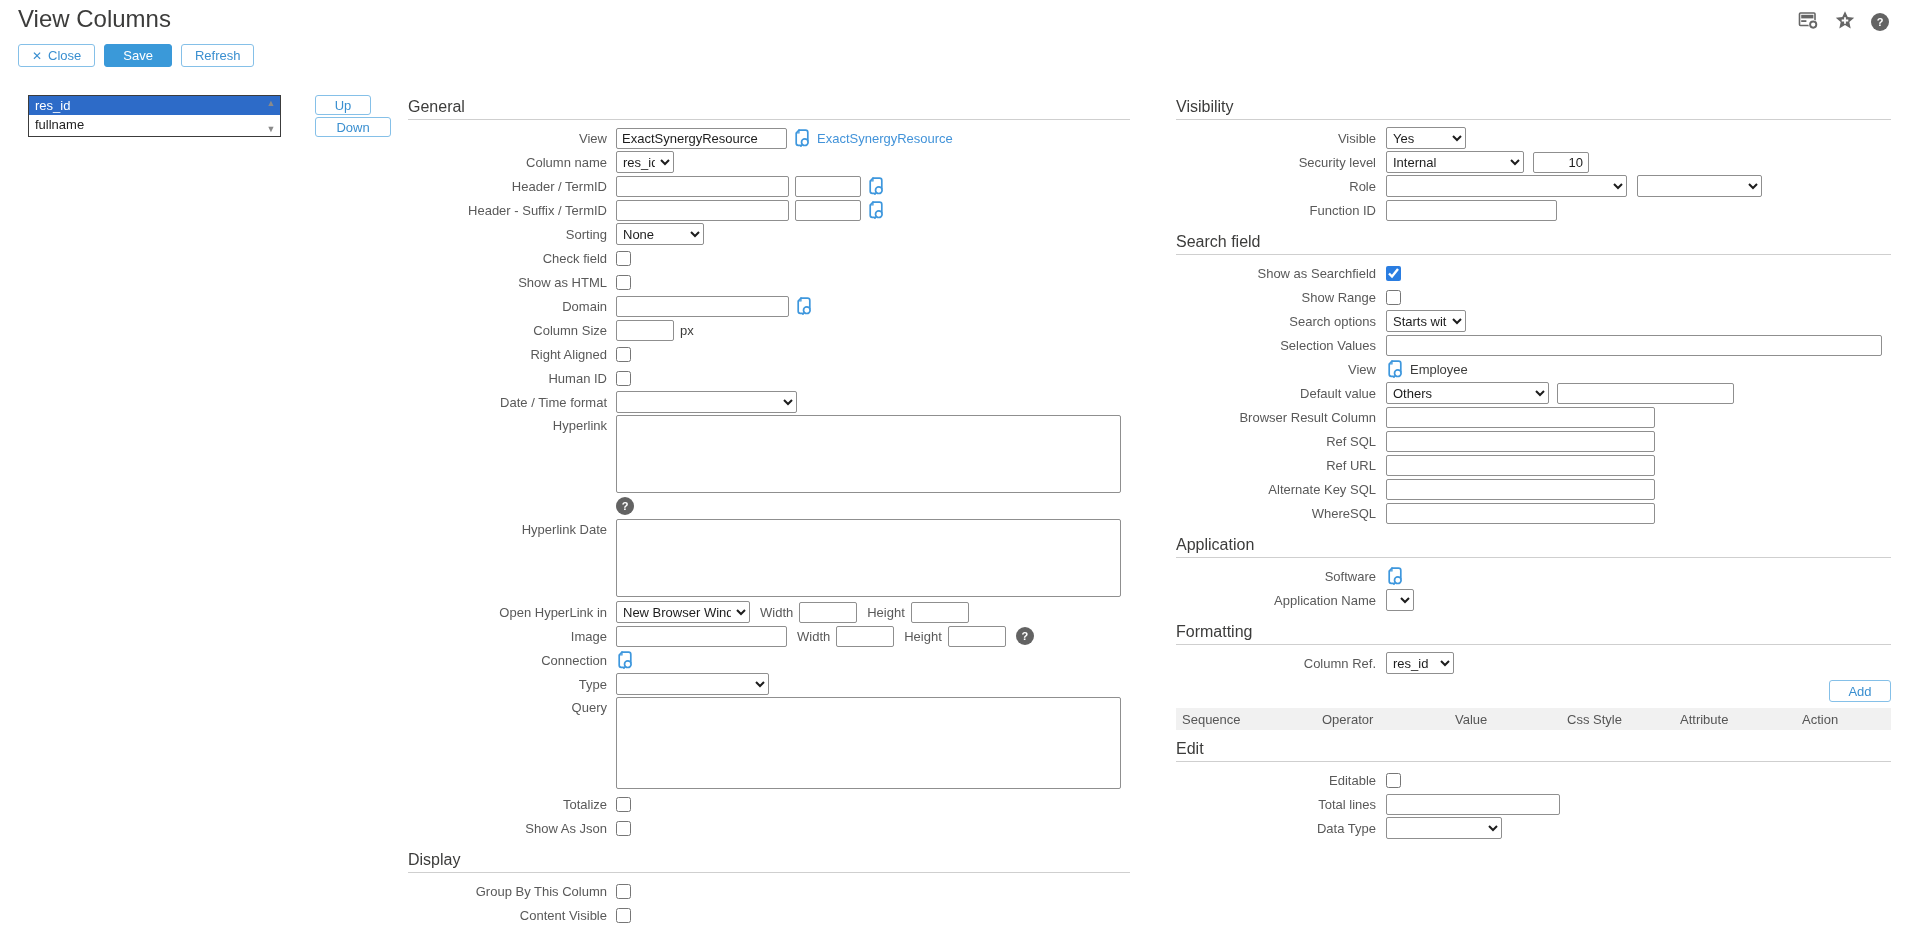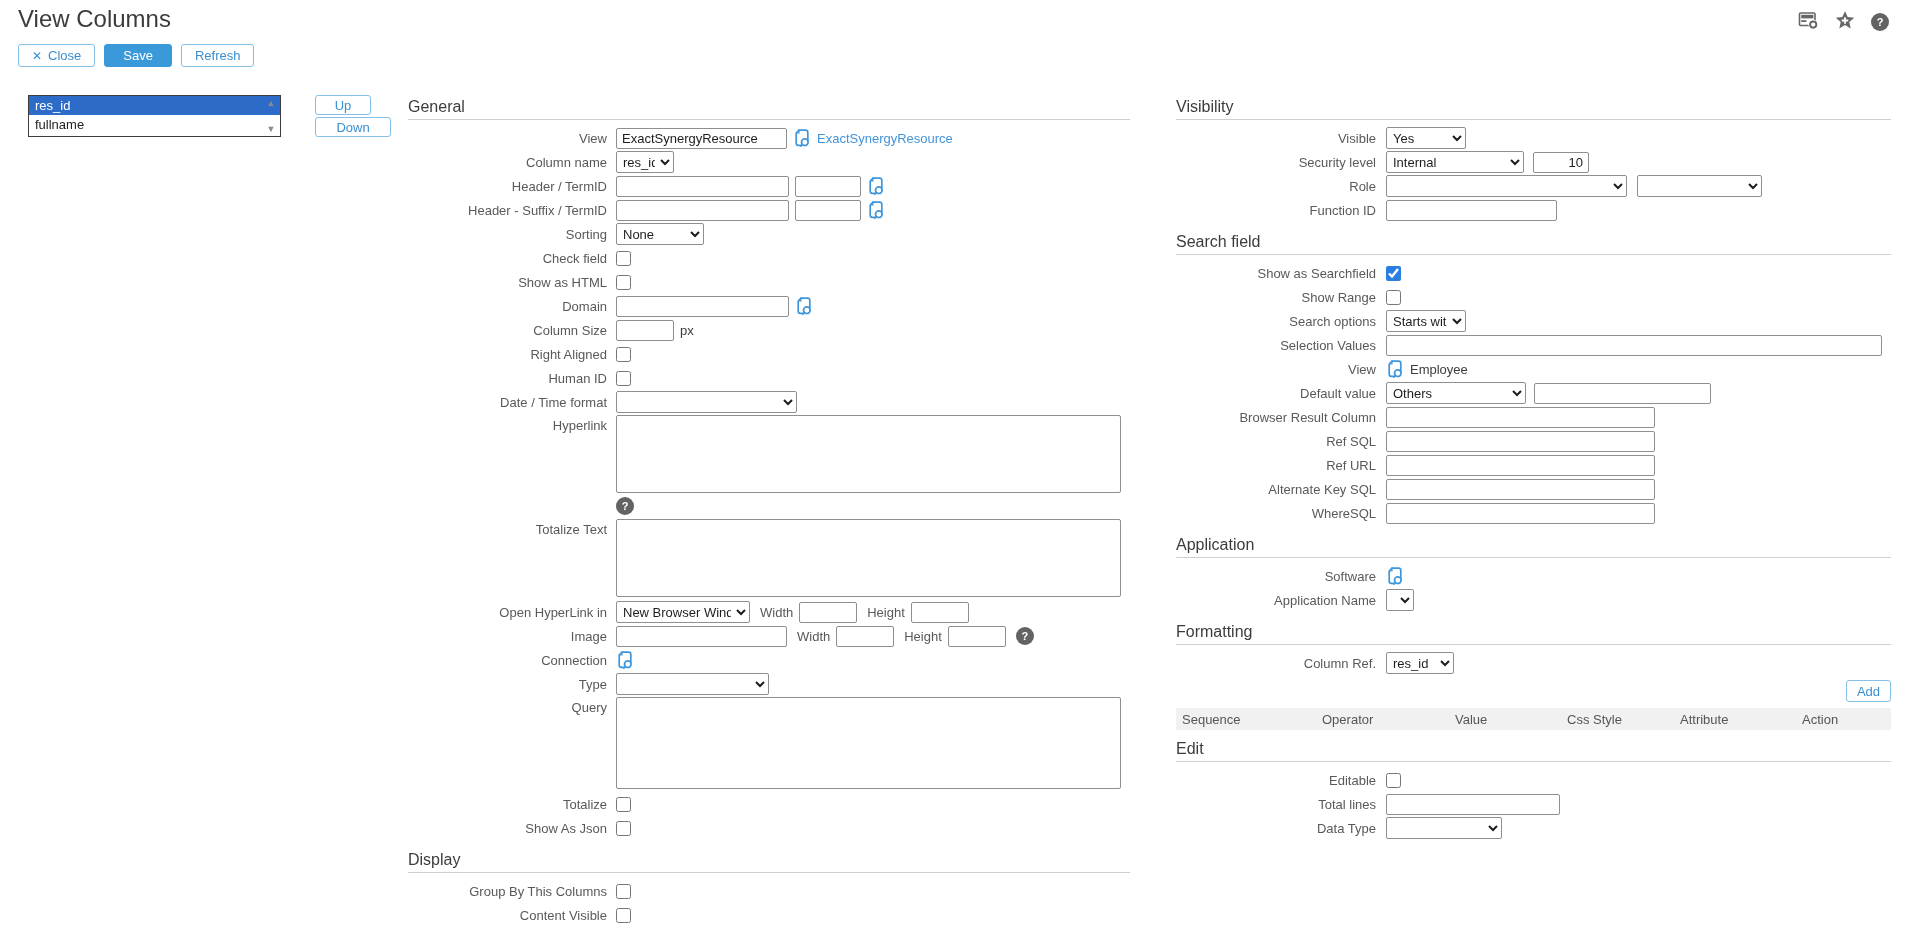--- a/index.html
+++ b/index.html
@@ -47,26 +47,26 @@
   .icn { margin-left:6px; flex:none; display:inline-flex; cursor:pointer; }
   .icn.first { margin-left:0; }
   .dark-txt { margin-left:6px; color:#3c3c3b; }
 
   
   .w-view{width:171px;} .w-colname{width:58px;} .w-wide{width:173px;} .w-small{width:66px;margin-left:6px;}
   .w-sort{width:88px;} .w-size{width:58px;} .w-datefmt{width:181px;} .w-ta{width:505px;height:78px;}
   .w-open{width:134px;} .w-wh{width:58px;} .w-type{width:153px;} .w-query{width:505px;height:92px;}
   .w-visible{width:80px;} .w-seclvl{width:138px;} .w-secnum{width:56px;margin-left:9px;}
   .w-role1{width:241px;} .w-role2{width:125px;margin-left:10px;} .w-funcid{width:171px;}
-  .w-sopt{width:80px;} .w-selval{width:496px;} .w-defval{width:140px;} .w-definp{width:177px;margin-left:8px;}
+  .w-sopt{width:80px;} .w-selval{width:496px;} .w-defval{width:163px;} .w-definp{width:177px;margin-left:8px;}
   .w-sql{width:269px;} .w-appname{width:28px;} .w-colref{width:68px;} .w-total{width:174px;} .w-dtype{width:116px;}
 
   
   .add-row { display:flex; justify-content:flex-end; margin:6px 0 6px 0; }
-  .btn.add { width:45px; height:22px; padding:0; }
+  .btn.add { width:62px; height:22px; padding:0; }
   .grid-head { display:flex; align-items:center; height:22px; background:#f1f1f1; color:#555; padding-left:6px; margin-bottom:4px; }
   .gh-0{width:140px;} .gh-1{width:133px;} .gh-2{width:112px;} .gh-3{width:113px;} .gh-4{width:122px;} .gh-5{flex:1;}
 </style>
 </head>
 <body>
 
 <svg width="0" height="0" style="position:absolute">
   <defs>
     <g id="doc-search-g">
       <path d="M6 2.2 H12.6 Q14.8 2.2 14.8 4.4 V12.6" fill="none" stroke="#3e97dd" stroke-width="1.7" stroke-linecap="round"></path>
@@ -214,21 +214,21 @@
     <span class="lbl">Hyperlink</span>
     <textarea class="w-ta" style=""></textarea>
   </div>
 
   <div class="row">
     <span class="lbl"></span>
     <span class="help">?</span>
   </div>
 
   <div class="row top">
-    <span class="lbl">Totalize Text</span>
+    <span class="lbl">Hyperlink Date</span>
     <textarea class="w-ta" style=""></textarea>
   </div>
 
   <div class="row" style="margin-top:4px;">
     <span class="lbl">Open HyperLink in</span>
     <select class="w-open"><option>New Browser Window</option></select>
     <span class="inline-lbl">Width</span>
     <input type="text" class="w-wh" style="">
     <span class="inline-lbl">Height</span>
     <input type="text" class="w-wh" style="">
@@ -271,21 +271,21 @@
   </div>
 
   <div class="row">
     <span class="lbl">Show As Json</span>
     <input type="checkbox" style="">
   </div>
 
   <div class="sec">Display</div>
 
   <div class="row">
-    <span class="lbl">Group By This Columns</span>
+    <span class="lbl">Group By This Column</span>
     <input type="checkbox" style="">
   </div>
 
   <div class="row">
     <span class="lbl">Content Visible</span>
     <input type="checkbox" style="">
   </div>
 </div>
 
 <div id="right">

